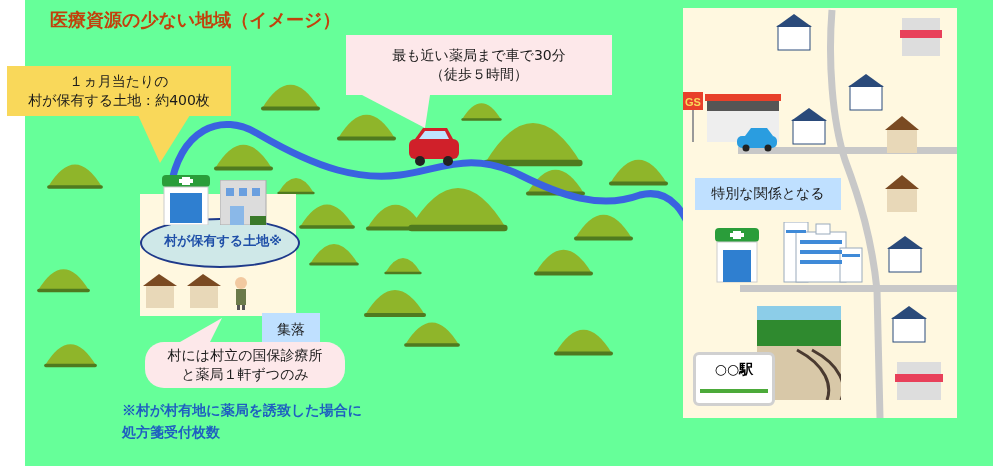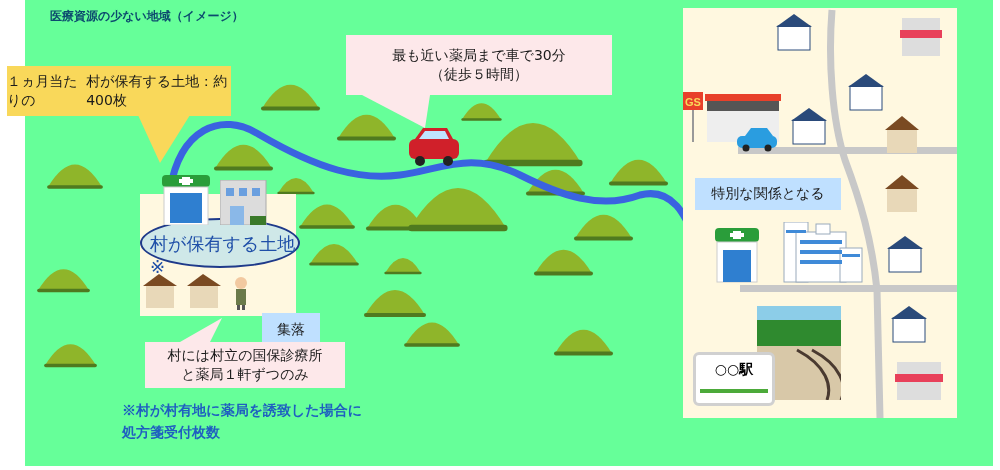--- a/index.html
+++ b/index.html
@@ -1,29 +1,29 @@
 <!DOCTYPE html>
 <html><head>
 <meta charset="utf-8">
 <style>
   * { margin:0; padding:0; box-sizing:border-box; }
   body { width:1000px; height:470px; background:#ffffff; position:relative; overflow:hidden;
          font-family:"DejaVu Sans", "Liberation Sans", sans-serif; }
   .field { position:absolute; left:25px; top:0; width:968px; height:466px; background:#66ff99; }
-  .title { position:absolute; left:50px; top:8px; font-size:12px; font-weight:bold; color:#0c4a6e; }
+  .title { position:absolute; left:50px; top:8px; font-size:18px; font-weight:bold; color:#c2410c; }
   .callout-yellow { position:absolute; left:7px; top:66px; width:224px; height:50px; background:#f9d85a;
-                    display:flex; flex-direction:row; align-items:center; justify-content:center;
+                    display:flex; flex-direction:column; align-items:center; justify-content:center;
                     font-size:14px; color:#1a1a1a; line-height:19px; }
   .callout-pink { position:absolute; background:#fde8ea; display:flex; flex-direction:column;
                   align-items:center; justify-content:center; font-size:14px; color:#1a1a1a; line-height:19px; }
   .village { position:absolute; left:140px; top:194px; width:156px; height:122px; background:#fff8e0; }
   .oval { position:absolute; left:140px; top:218px; width:160px; height:50px; border:2px solid #1f3a8a;
           border-radius:50%; background:#cfe8e8; }
-  .oval-label { position:absolute; left:150px; top:232px; width:146px; font-size:18px;
-                font-weight:normal; color:#1f4fa8; }
+  .oval-label { position:absolute; left:150px; top:232px; width:146px; text-align:center; font-size:13px;
+                font-weight:bold; color:#1f4fa8; }
   .tag-blue { position:absolute; background:#bfe0ff; display:flex; align-items:center; justify-content:center;
               font-size:14px; color:#1a1a1a; }
   .note { position:absolute; left:122px; top:400px; font-size:14px; font-weight:bold; color:#1f5fc0; line-height:22px;font-family:Liberation Serif, serif; }
   .town { position:absolute; left:683px; top:8px; width:274px; height:410px; background:#fff8e0; }
   .sign { position:absolute; left:693px; top:352px; width:82px; height:54px; border:3px solid #d0d0d0;
           border-radius:6px; background:#fff; }
 </style>
 </head>
 <body>
 
@@ -116,21 +116,21 @@
     <rect x="47" y="12" width="28" height="22" fill="#e8d8b8"></rect>
 </svg>
 <svg style="position:absolute;left:233px;top:276px;" width="16" height="34">
   <circle cx="8" cy="7" r="6" fill="#f2c9a0"></circle>
     <rect x="3" y="13" width="10" height="16" fill="#6b7a4a"></rect>
     <rect x="4" y="29" width="3" height="5" fill="#555"></rect>
     <rect x="9" y="29" width="3" height="5" fill="#555"></rect>
 </svg>
 <div class="tag-blue" style="left:262px;top:286px;width:58px;height:34px;margin-top:27px;">集落</div>
 
-<div class="callout-pink" style="left:145px;top:342px;width:200px;height:46px;">
+<div class="callout-pink" style="left:145px;top:342px;width:200px;height:46px;border-radius:19px;">
   <div>村には村立の国保診療所</div>
   <div>と薬局１軒ずつのみ</div>
 </div>
 
 <div class="note">
   <div>※村が村有地に薬局を誘致した場合に</div>
   <div>処方箋受付枚数</div>
 </div>
 
 <div class="town"></div>

